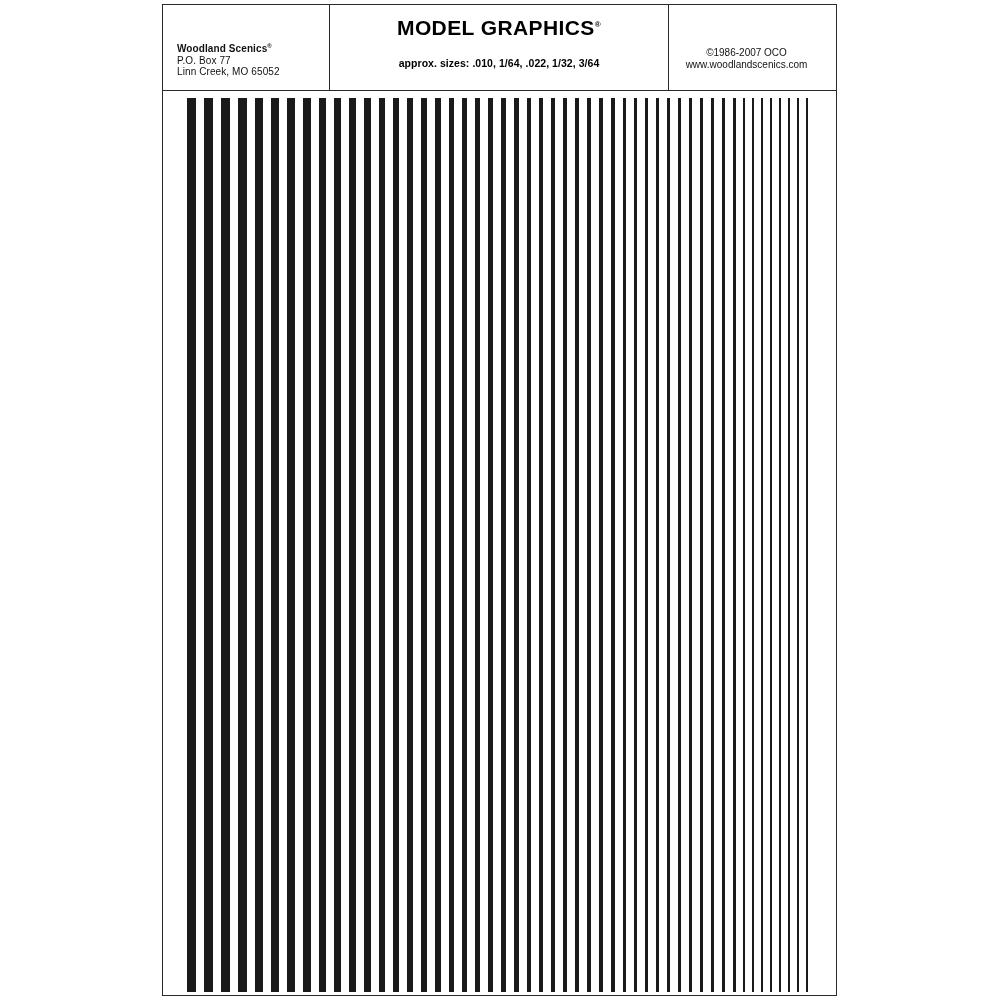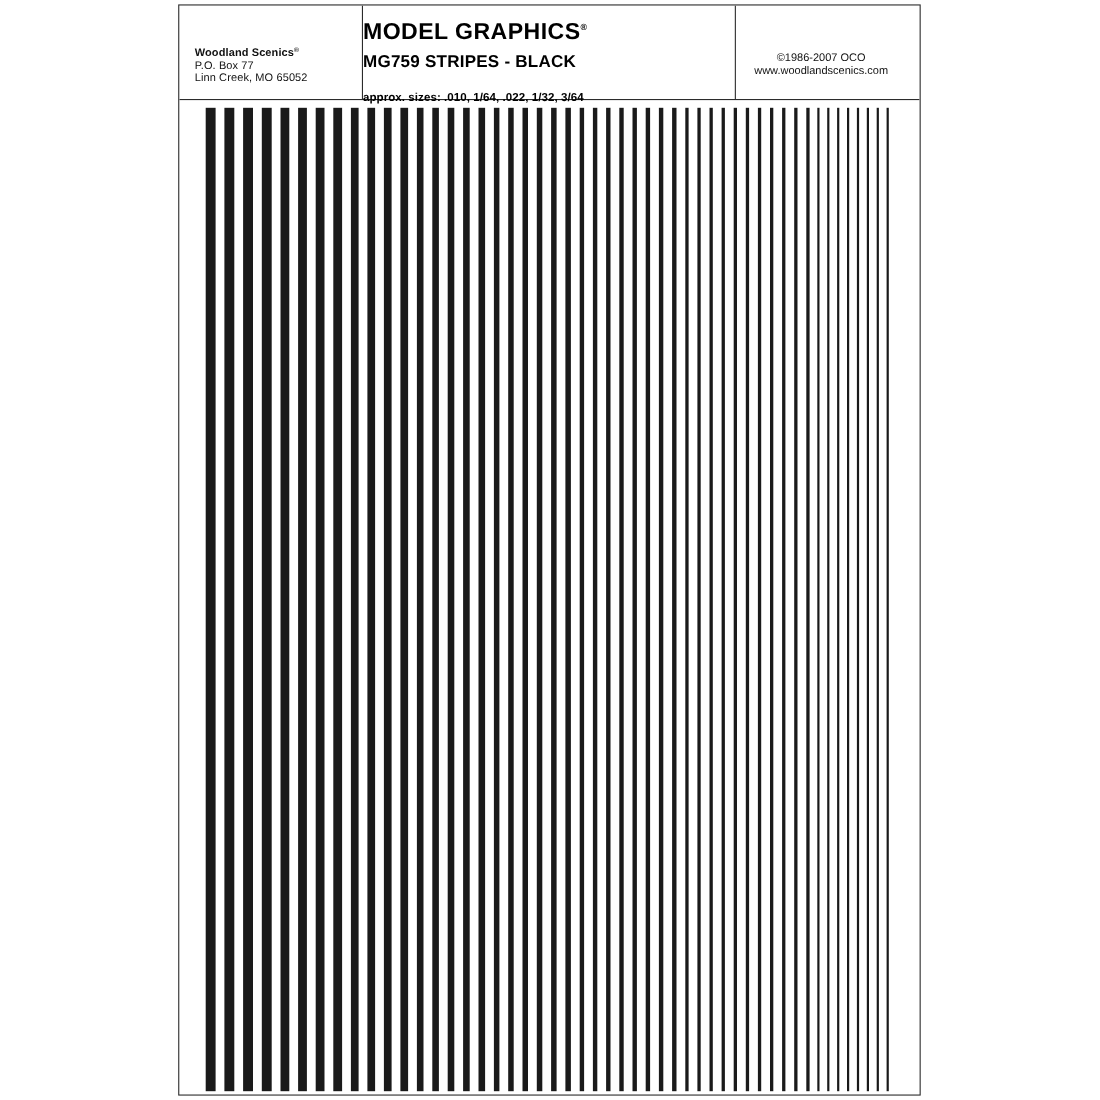--- a/index.html
+++ b/index.html
@@ -45,21 +45,21 @@
   }
 
   #hdr-left {
     width: 167px;
     border-right: 1px solid #2b2b2b;
     padding: 36px 0 0 14px;
   }
   #hdr-center {
     flex: 1;
     border-right: 1px solid #2b2b2b;
-    text-align: left;
+    text-align: center;
     padding-top: 8px;
   }
   #hdr-right {
     width: 167px;
     text-align: center;
     padding: 42px 12px 0 0;
   }
 
   .addr-line {
     font-size: 10px;
@@ -130,21 +130,20 @@
   <div id="header">
 
     <div class="hdr-cell" id="hdr-left">
       <div class="addr-line bold"><span>Woodland Scenics</span><span class="sup">®</span></div>
       <div class="addr-line">P.O. Box 77</div>
       <div class="addr-line">Linn Creek, MO 65052</div>
     </div>
 
     <div class="hdr-cell" id="hdr-center">
       <div id="brand"><span>MODEL GRAPHICS</span><span class="sup">®</span></div>
-      <div id="product-line">MG759  STRIPES - BLACK</div>
       <div id="sizes-line">approx. sizes: .010, 1/64, .022, 1/32, 3/64</div>
     </div>
 
     <div class="hdr-cell" id="hdr-right">
       <div class="copy-line">©1986-2007 OCO</div>
       <div class="copy-line">www.woodlandscenics.com</div>
     </div>
 
   </div>
 

